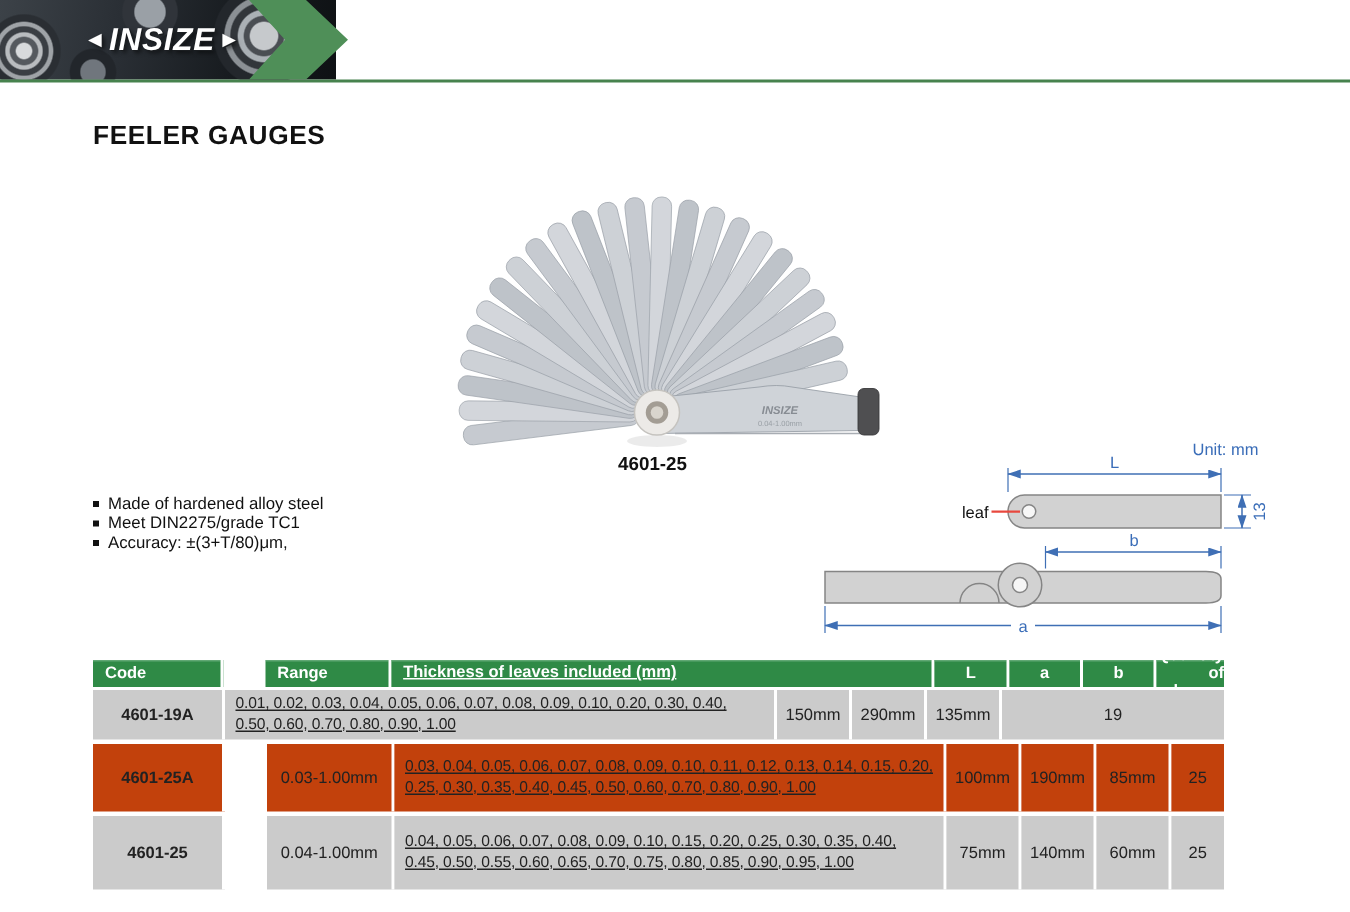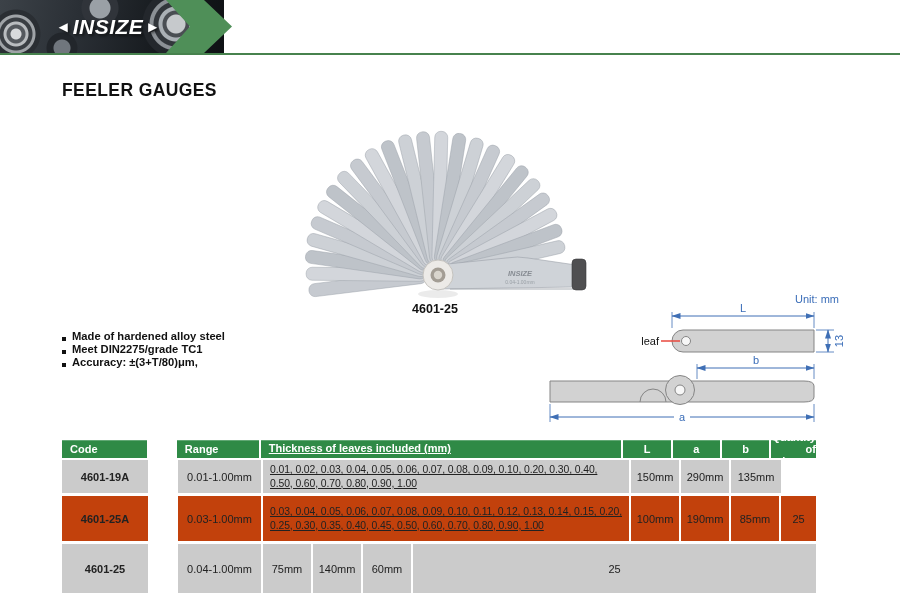--- a/index.html
+++ b/index.html
@@ -30,21 +30,21 @@
            color:#111; letter-spacing:.4px; }
 
   
   .product-svg { position:absolute; left:280px; top:125px; }
   .caption { position:absolute; left:280px; top:302px; width:310px; text-align:center;
              font-weight:bold; font-size:12.5px; color:#111; }
 
   
   .features { position:absolute; left:62px; top:330px; width:260px;
               font-size:11.2px; color:#111; line-height:13.2px; }
-  .feat { display:flex; align-items:center;font-weight:bold; }
+  .feat { display:flex; align-items:flex-start; }
   .blt { flex:0 0 auto; width:4px; height:4px; background:#111; margin:4px 6px 0 0; }
   .cont { padding-left:10px; }
 
   
   .diagram-svg { position:absolute; left:540px; top:285px; }
   .dim-txt { font-family:"Liberation Sans", sans-serif; font-size:11px; fill:#3a6db8; }
   .blk-txt { font-family:"Liberation Sans", sans-serif; font-size:11px; fill:#111; }
 
   
   .ptable { position:absolute; left:62px; top:440px; width:754px; font-size:11px; color:#222; }
@@ -201,40 +201,41 @@
       <div class="tc c-range">Range</div>
       <div class="tc c-thk">Thickness of leaves included (mm)</div>
       <div class="tc c-l">L</div>
       <div class="tc c-a">a</div>
       <div class="tc c-b">b</div>
       <div class="tc c-qty">Quantity of leaves</div>
     </div>
 
     <div class="trow r1">
       <div class="tc c-code bold">4601-19A</div>
-      <div class="tc c-range">0.01-1.00mm</div>
       <div class="tc c-thk">0.01, 0.02, 0.03, 0.04, 0.05, 0.06, 0.07, 0.08, 0.09, 0.10, 0.20, 0.30, 0.40, 0.50, 0.60, 0.70, 0.80, 0.90, 1.00</div>
       <div class="tc c-l">150mm</div>
       <div class="tc c-a">290mm</div>
       <div class="tc c-b">135mm</div>
+      <div class="tc c-qty">19</div>
     </div>
 
     <div class="trow r2">
       <div class="tc c-code bold">4601-25A</div>
       <div class="tc c-range">0.03-1.00mm</div>
       <div class="tc c-thk">0.03, 0.04, 0.05, 0.06, 0.07, 0.08, 0.09, 0.10, 0.11, 0.12, 0.13, 0.14, 0.15, 0.20, 0.25, 0.30, 0.35, 0.40, 0.45, 0.50, 0.60, 0.70, 0.80, 0.90, 1.00</div>
       <div class="tc c-l">100mm</div>
       <div class="tc c-a">190mm</div>
       <div class="tc c-b">85mm</div>
       <div class="tc c-qty">25</div>
     </div>
 
     <div class="trow r3">
       <div class="tc c-code bold">4601-25</div>
       <div class="tc c-range">0.04-1.00mm</div>
+      <div class="tc c-thk">0.04, 0.05, 0.06, 0.07, 0.08, 0.09, 0.10, 0.15, 0.20, 0.25, 0.30, 0.35, 0.40, 0.45, 0.50, 0.55, 0.60, 0.65, 0.70, 0.75, 0.80, 0.85, 0.90, 0.95, 1.00</div>
       <div class="tc c-l">75mm</div>
       <div class="tc c-a">140mm</div>
       <div class="tc c-b">60mm</div>
       <div class="tc c-qty">25</div>
     </div>
   </div>
 
 </div>
 
 </body></html>

